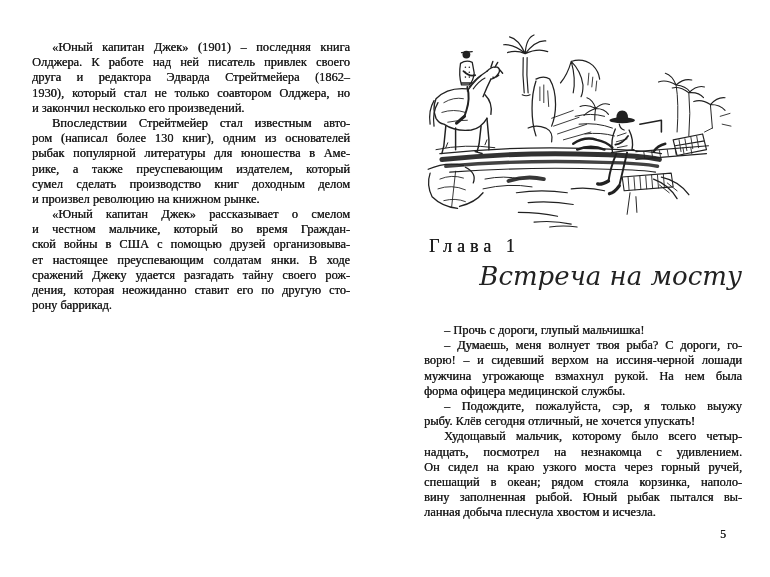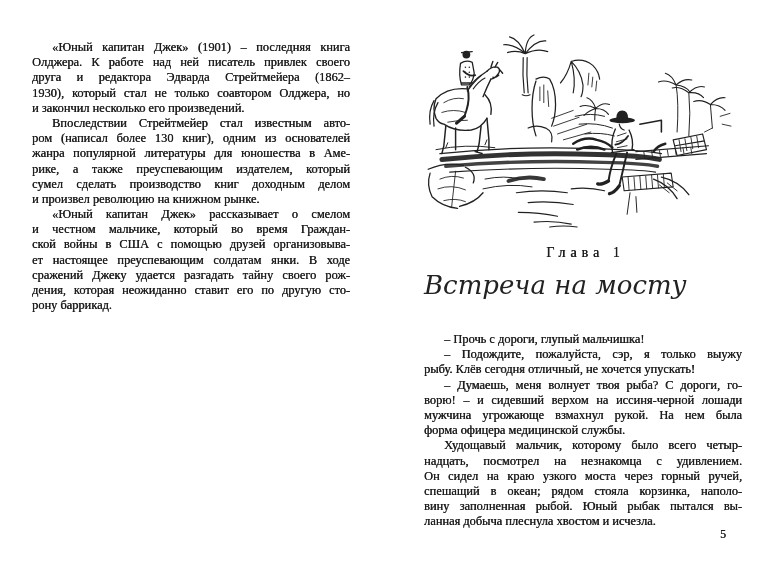--- a/index.html
+++ b/index.html
@@ -33,31 +33,31 @@
 
   .illustration {
     height: 204px;
     padding-top: 6px;
     box-sizing: border-box;
     display: flex;
     justify-content: center;
     align-items: flex-start;
   }
   .chapter-heading {
-    margin-top: 13px;
-    text-align: center;
-    font-size: 14px;
+    margin-top: 4px;
+    text-align: left;
+    font-size: 18px;
     letter-spacing: 5px;
     text-indent: 5px; 
     text-shadow: 0.32px 0 0 currentColor;
     height: 18px;
   }
   .chapter-title {
     margin-top: 5px;
-    text-align: left;
+    text-align: right;
     font-family: "DejaVu Serif", serif;
     font-style: italic;
     font-size: 26px;
     line-height: 34px;
     height: 34px;
     color: #222;
   }
   .page-right .text-block { margin-top: 30px; }
   .page-number {
     position: absolute;
@@ -78,21 +78,21 @@
         <div class="para">
           <div class="line first">«Юный капитан Джек» (1901) – последняя книга</div>
           <div class="line">Олджера. К работе над ней писатель привлек своего</div>
           <div class="line">друга и редактора Эдварда Стрейтмейера (1862–</div>
           <div class="line">1930), который стал не только соавтором Олджера, но</div>
           <div class="line last">и закончил несколько его произведений.</div>
         </div>
         <div class="para">
           <div class="line first">Впоследствии Стрейтмейер стал известным авто-</div>
           <div class="line">ром (написал более 130 книг), одним из основателей</div>
-          <div class="line">жанра популярной литературы для юношества в Аме-</div>
+          <div class="line">рыбак популярной литературы для юношества в Аме-</div>
           <div class="line">рике, а также преуспевающим издателем, который</div>
           <div class="line">сумел сделать производство книг доходным делом</div>
           <div class="line last">и произвел революцию на книжном рынке.</div>
         </div>
         <div class="para gap">
           <div class="line first">«Юный капитан Джек» рассказывает о смелом</div>
           <div class="line">и честном мальчике, который  во время  Граждан-</div>
           <div class="line">ской войны в США с помощью  друзей организовыва-</div>
           <div class="line">ет настоящее преуспевающим солдатам янки. В ходе</div>
           <div class="line">сражений Джеку удается разгадать тайну своего рож-</div>
@@ -197,28 +197,28 @@
 
     <div class="chapter-heading">Глава 1</div>
 
     <div class="chapter-title">Встреча на мосту</div>
 
     <div class="text-block">
         <div class="para">
           <div class="line first last">– Прочь с дороги, глупый мальчишка!</div>
         </div>
         <div class="para">
-          <div class="line first">– Подождите, пожалуйста, сэр, я только выужу</div>
-          <div class="line last">рыбу. Клёв сегодня отличный, не хочется упускать!</div>
-        </div>
-        <div class="para">
           <div class="line first">– Думаешь, меня волнует твоя рыба? С дороги, го-</div>
           <div class="line">ворю! – и сидевший верхом на иссиня-черной лошади</div>
           <div class="line">мужчина угрожающе взмахнул рукой. На нем была</div>
           <div class="line last">форма офицера медицинской службы.</div>
+        </div>
+        <div class="para">
+          <div class="line first">– Подождите, пожалуйста, сэр, я только выужу</div>
+          <div class="line last">рыбу. Клёв сегодня отличный, не хочется упускать!</div>
         </div>
         <div class="para">
           <div class="line first">Худощавый мальчик, которому было всего четыр-</div>
           <div class="line">надцать, посмотрел на незнакомца с удивлением.</div>
           <div class="line">Он сидел на краю узкого моста через горный ручей,</div>
           <div class="line">спешащий в океан; рядом стояла корзинка, наполо-</div>
           <div class="line">вину заполненная рыбой. Юный рыбак пытался вы-</div>
           <div class="line last">ланная добыча плеснула хвостом и исчезла.</div>
         </div>
       </div>

